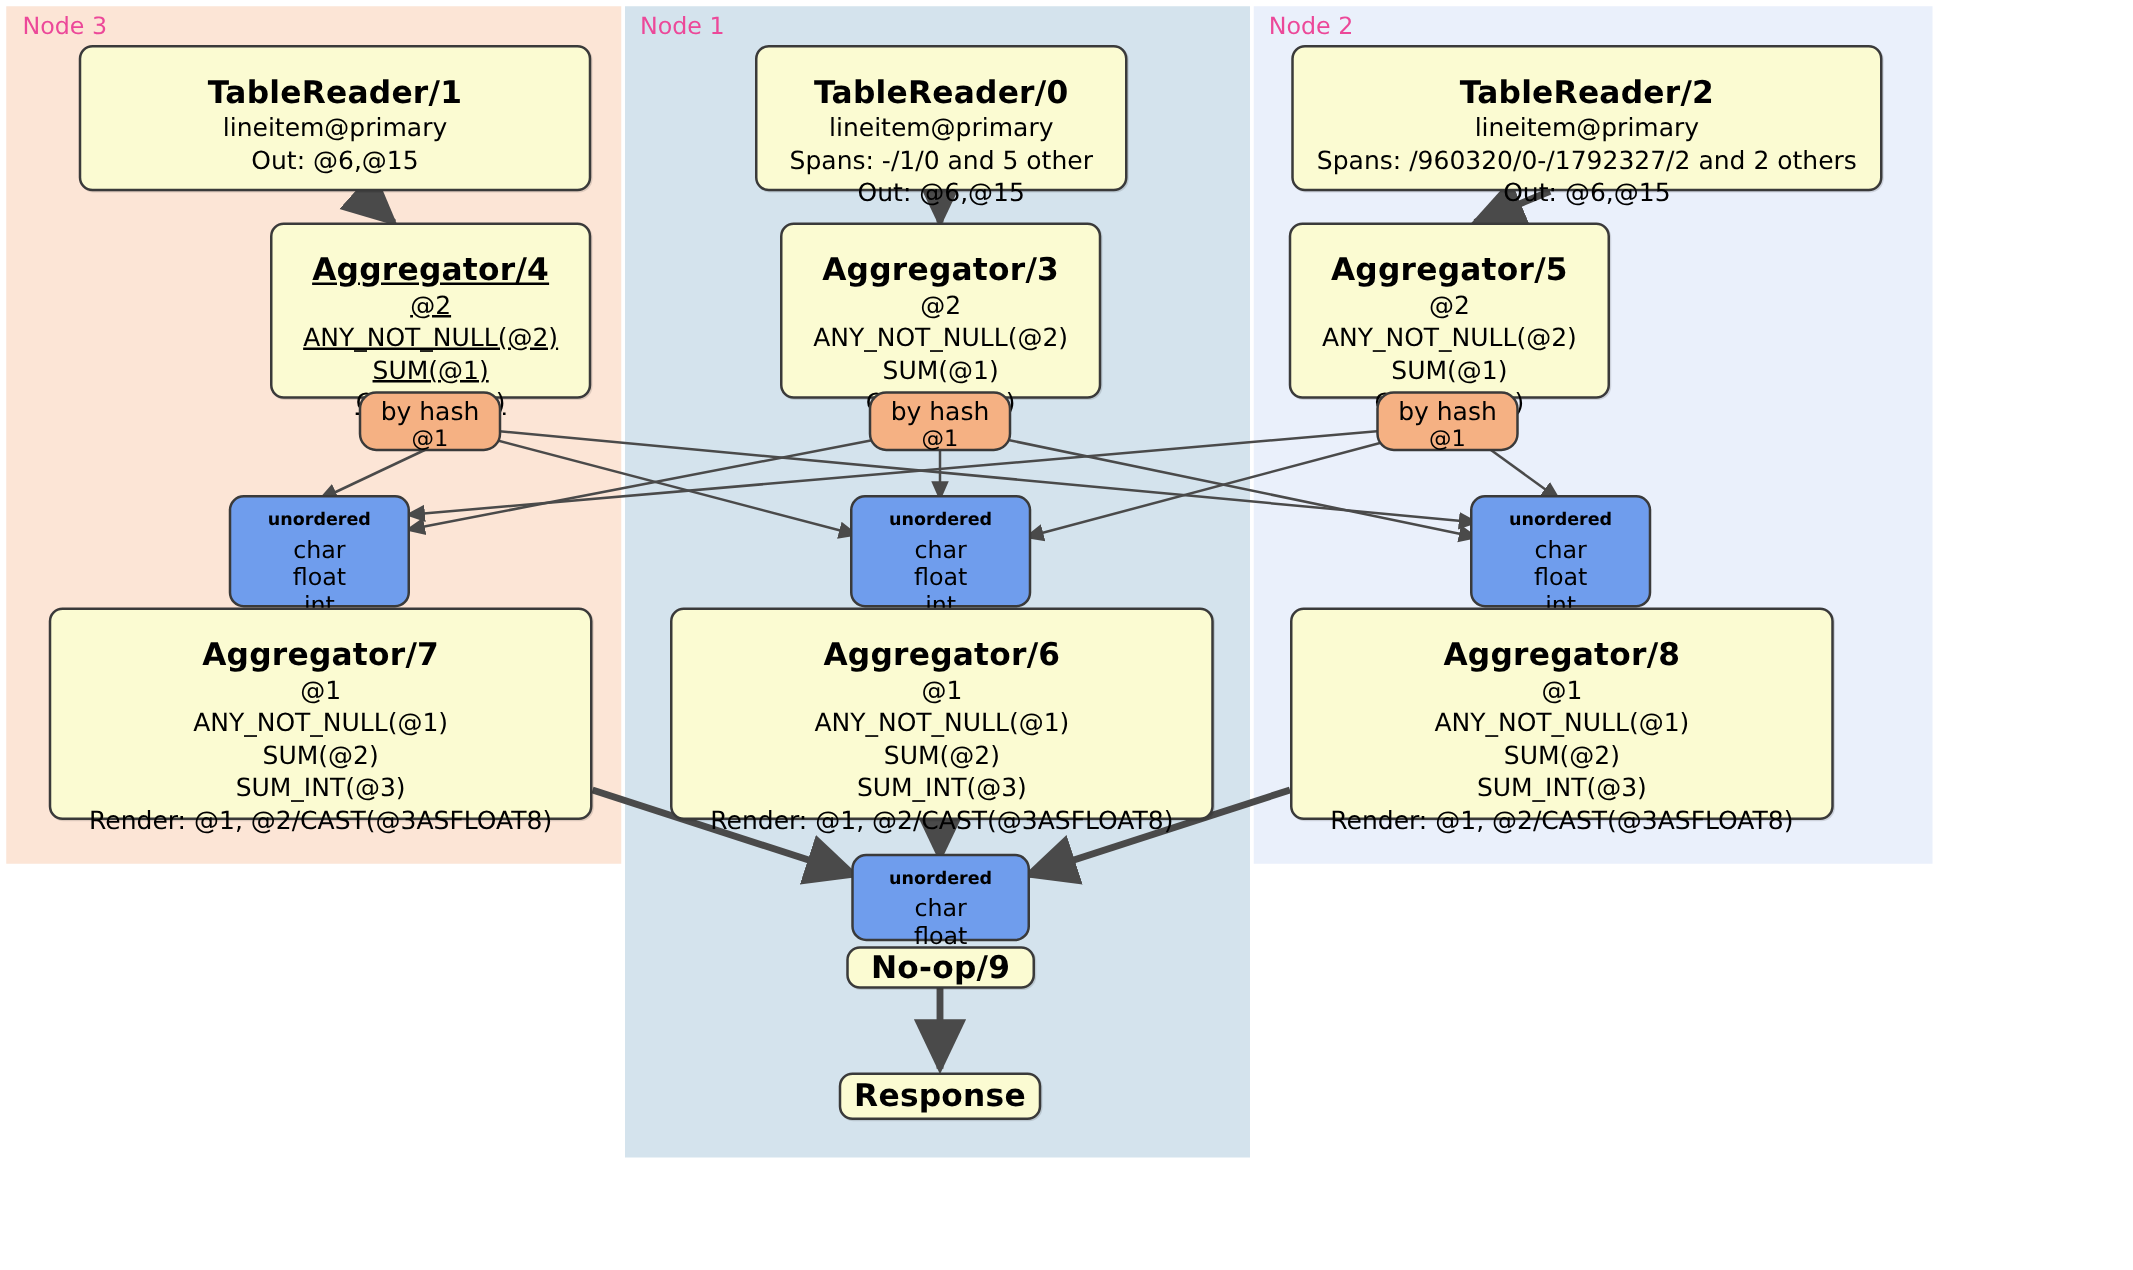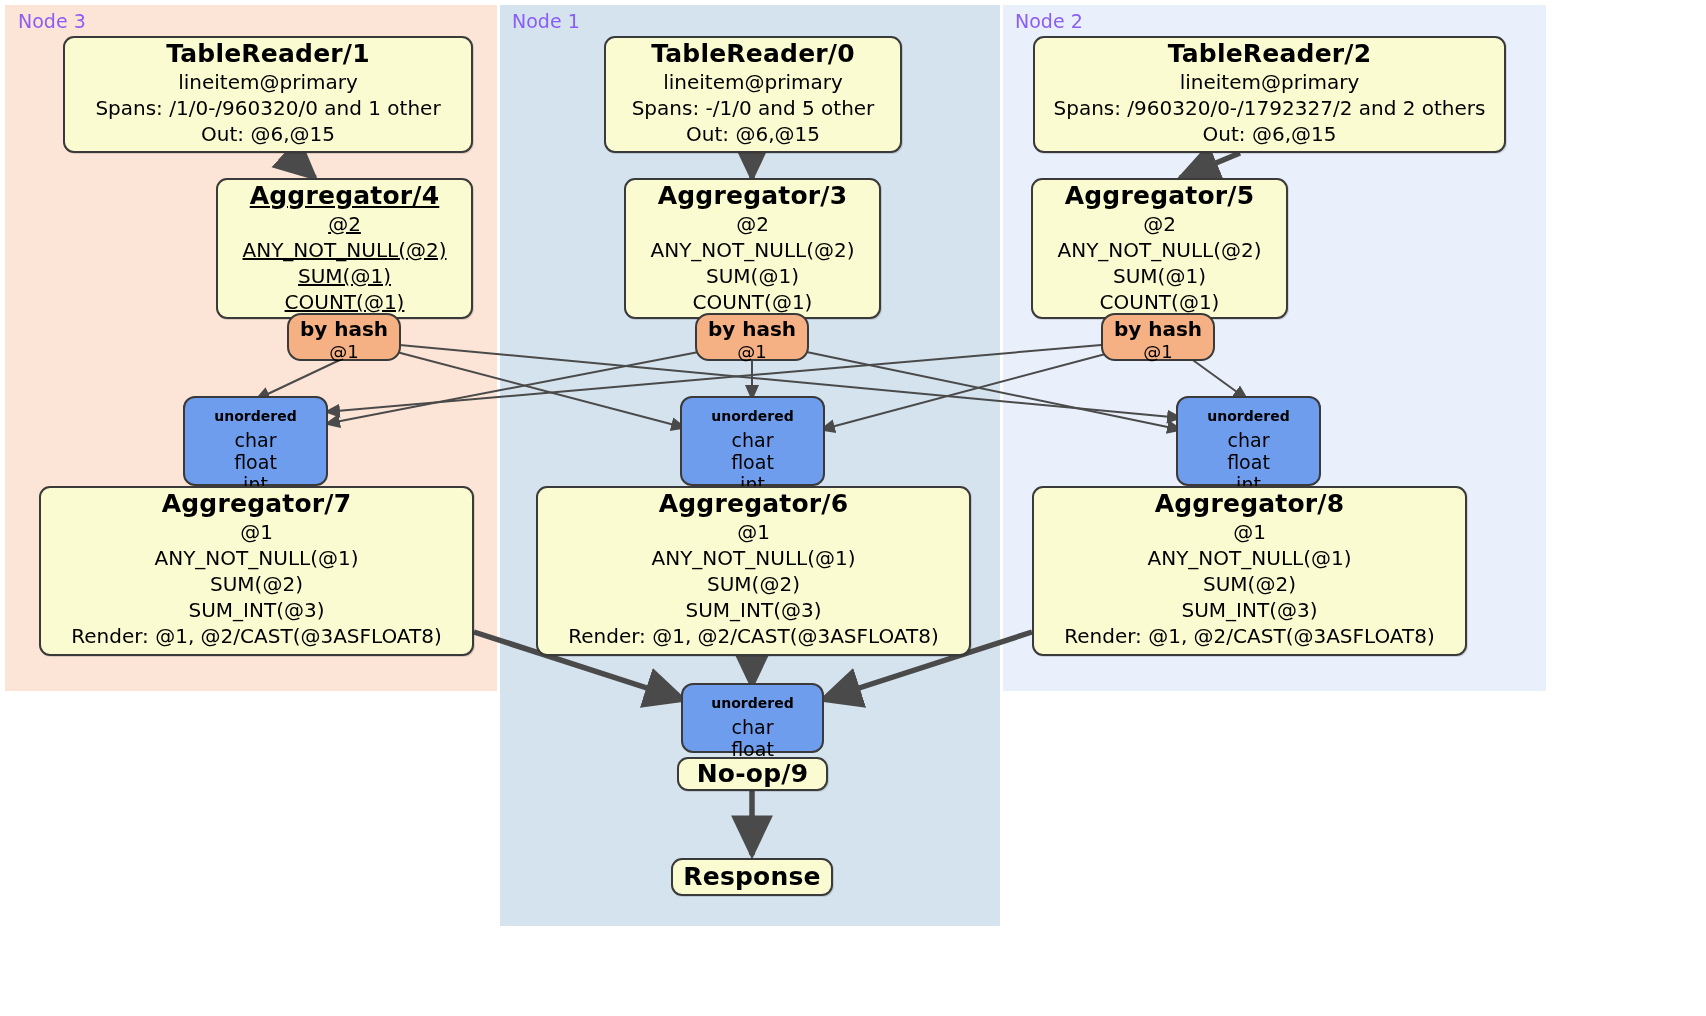--- a/index.html
+++ b/index.html
@@ -7,51 +7,51 @@
   body{
     width:1706px;height:1016px;position:relative;overflow:hidden;
     font-family:"DejaVu Sans","Liberation Sans",sans-serif;
     -webkit-font-smoothing:antialiased;
   }
   #stage{position:absolute;left:0;top:0;width:1706px;height:1016px;}
 
   
   .node-box{position:absolute;box-sizing:border-box;}
   .node-label{
-    position:absolute;font-size:19px;color:#8b5cf6;white-space:nowrap;
+    position:absolute;font-size:19px;color:#ec4899;white-space:nowrap;
     font-family:"DejaVu Sans","Liberation Sans",sans-serif;
   }
 
   
   #edges{position:absolute;left:0;top:0;width:1706px;height:1016px;overflow:visible;}
 
   
   .proc{
     position:absolute;box-sizing:border-box;
     background:#fbfbd2;border:2.5px solid #3a3a3a;border-radius:11px;
-    text-align:center;color:#000;padding-top:0;
+    text-align:center;color:#000;padding-top:20px;
     box-shadow:1px 1px 0 rgba(0,0,0,.12);
   }
   .proc .t{
     font-weight:bold;font-size:25px;line-height:31px;letter-spacing:.2px;
     white-space:nowrap;
   }
   .proc .l{font-size:20px;line-height:26px;white-space:nowrap;}
 
   
   .proc.small{padding-top:0;display:flex;align-items:center;justify-content:center;}
   .proc.small .t{font-size:25px;line-height:28px;}
 
   
   .router-hash{
     position:absolute;box-sizing:border-box;
     background:#f5b183;border:2.5px solid #3a3a3a;border-radius:14px;
     text-align:center;color:#000;padding-top:2px;
   }
-  .router-hash .t{font-weight:bold;font-size:20px;line-height:24px;white-space:nowrap;}
+  .router-hash .t{font-weight:normal;font-size:20px;line-height:24px;white-space:nowrap;}
   .router-hash .l{font-size:18px;line-height:21px;white-space:nowrap;}
 
   
   .router-unord{
     position:absolute;box-sizing:border-box;
     background:#6f9ded;border:2.5px solid #3a3a3a;border-radius:12px;
     text-align:center;color:#000;padding-top:5px;
   }
   .router-unord .t{font-weight:bold;font-size:14px;line-height:26px;white-space:nowrap;}
   .router-unord .l{font-size:19px;line-height:22px;white-space:nowrap;}
@@ -101,21 +101,20 @@
       <path d="M752,655 L752,686" stroke-width="5.5" marker-end="url(#ah)"></path>
       <path d="M1032,632 L822,700" stroke-width="5.5" marker-end="url(#ah)"></path>
 
       <path d="M752,790 L752,855" stroke-width="5.5" marker-end="url(#ah)"></path>
     </g>
   </svg>
 
   <div class="proc" style="left:63px;top:36px;width:410px;height:117px;">
     <div class="t">TableReader/1</div>
     <div class="l">lineitem@primary</div>
-    <div class="l">Spans: /1/0-/960320/0 and 1 other</div>
     <div class="l">Out: @6,@15</div>
   </div>
 
   <div class="proc" style="left:216px;top:178px;width:257px;height:141px;text-decoration:underline;">
     <div class="t">Aggregator/4</div>
     <div class="l">@2</div>
     <div class="l">ANY_NOT_NULL(@2)</div>
     <div class="l">SUM(@1)</div>
     <div class="l">COUNT(@1)</div>
   </div>

